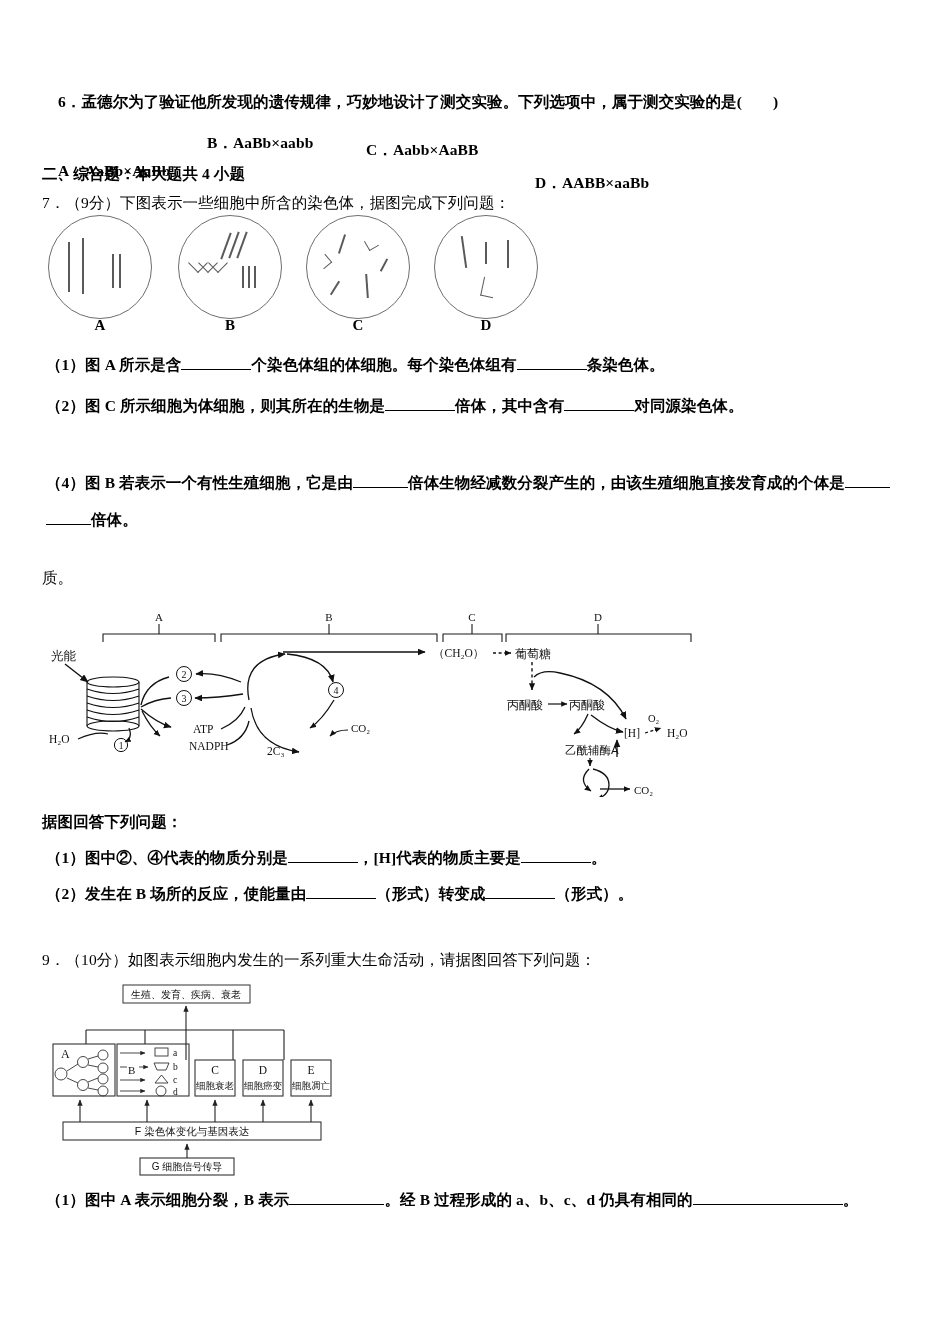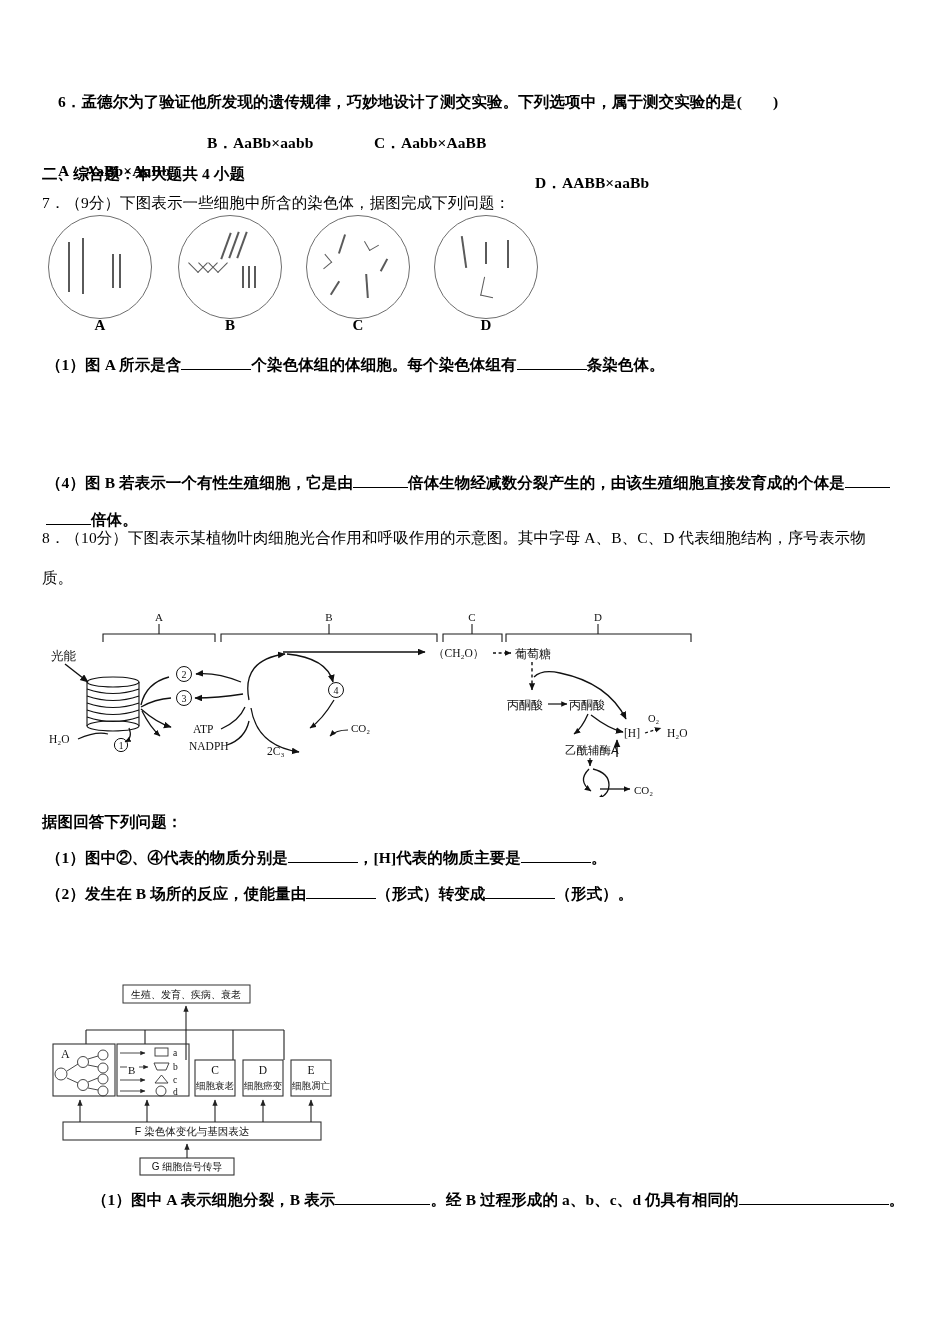--- a/index.html
+++ b/index.html
@@ -105,21 +105,21 @@
 </style>
 </head>
 <body>
 
 <div class="page">
 
   <div class="line bold" style="left:58px; top:92px;">6．孟德尔为了验证他所发现的遗传规律，巧妙地设计了测交实验。下列选项中，属于测交实验的是(　　)</div>
 
   <div class="line bold" style="left:58px; top:133px;margin-top:28px;">A．AaBb×AaBb</div>
   <div class="line bold" style="left:207px; top:133px;">B．AaBb×aabb</div>
-  <div class="line bold" style="left:366px; top:133px;margin-left:8px;">C．Aabb×AaBB</div>
+  <div class="line bold" style="left:366px; top:140px;">C．Aabb×AaBB</div>
   <div class="line bold" style="left:535px; top:133px;margin-top:40px;">D．AABB×aaBb</div>
 
   <div class="line bold" style="left:42px; top:164px;">二、综合题：本大题共 4 小题</div>
 
   <div class="line" style="left:42px; top:193px;">7．（9分）下图表示一些细胞中所含的染色体，据图完成下列问题：</div>
 
   <div class="cells">
 
     <div class="cellwrap" style="left:0px;">
       <div class="cell-oval">
@@ -167,31 +167,33 @@
       </div>
       <div class="cell-lbl">D</div>
     </div>
 
   </div>
 
   <div class="line bold" style="left:46px; top:355px;">
     <span>（1）</span><span>图 A 所示是含</span><span class="blank u70"></span><span>个染色体组的体细胞。每个染色体组有</span><span class="blank u70"></span><span>条染色体。</span>
   </div>
 
+  <div class="line bold" style="left:46px; top:396px;">
+    <span>（2）</span><span>图 C 所示细胞为体细胞，则其所在的生物是</span><span class="blank u70"></span><span>倍体，其中含有</span><span class="blank u70"></span><span>对同源染色体。</span>
+  </div>
 
 
   <div class="line bold" style="left:46px; top:473px;">
     <span>（4）</span><span>图 B 若表示一个有性生殖细胞，它是由</span><span class="blank u55"></span><span>倍体生物经减数分裂产生的，由该生殖细胞直接发育成的个体是</span><span class="blank u45"></span>
   </div>
 
   <div class="line bold" style="left:46px; top:510px;">
     <span class="blank u45"></span><span>倍体。</span>
   </div>
 
-  <div class="line" style="left:42px; top:528px;">8．（10分）下图表示某植物叶肉细胞光合作用和呼吸作用的示意图。其中字母 A、B、C、D 代表细胞结构，序号表示物</div>
   <div class="line" style="left:42px; top:568px;">质。</div>
 
   <div class="q8fig">
     <svg width="660" height="185" viewBox="0 0 660 185" xmlns="http://www.w3.org/2000/svg">
       <g stroke="#1a1a1a" fill="none" stroke-width="1.1">
 
         <path d="M58 30 L58 22 L170 22 L170 30 M114 22 L114 12"></path>
 
         <path d="M176 30 L176 22 L392 22 L392 30 M284 22 L284 12"></path>
 
@@ -305,20 +307,21 @@
 
   <div class="line bold" style="left:46px; top:848px;">
     <span>（1）</span><span>图中②、④代表的物质分别是</span><span class="blank u70"></span><span>，[H]代表的物质主要是</span><span class="blank u70"></span><span>。</span>
   </div>
 
   <div class="line bold" style="left:46px; top:884px;">
     <span>（2）</span><span>发生在 B 场所的反应，使能量由</span><span class="blank u70"></span><span>（形式）转变成</span><span class="blank u70"></span><span>（形式）。</span>
   </div>
 
 
+  <div class="line" style="left:42px; top:950px;">9．（10分）如图表示细胞内发生的一系列重大生命活动，请据图回答下列问题：</div>
 
   <div class="q9fig">
     <svg width="320" height="195" viewBox="0 0 320 195" xmlns="http://www.w3.org/2000/svg">
       <defs>
         <marker id="a9" markerWidth="7" markerHeight="7" refX="5.2" refY="2.4" orient="auto">
           <path d="M0,0 L5.6,2.4 L0,4.8 z" fill="#222"></path>
         </marker>
       </defs>
 
       <rect x="88" y="3" width="127" height="18" stroke="#333" stroke-width="1" fill="none"></rect>
@@ -387,17 +390,17 @@
         <path d="M228 140 L228 118"></path>
         <path d="M276 140 L276 118"></path>
       </g>
 
       <rect x="105" y="176" width="94" height="17" stroke="#333" stroke-width="1.1" fill="none"></rect>
       <text x="152" y="188" font-family="'Liberation Sans', sans-serif" font-size="10" fill="#111" text-anchor="middle">G 细胞信号传导</text>
       <path d="M152 176 L152 162" stroke="#222" stroke-width="1.1" fill="none" marker-end="url(#a9)"></path>
     </svg>
   </div>
 
-  <div class="line bold" style="left:46px; top:1190px;margin-left:46px;">
+  <div class="line bold" style="left:46px; top:1190px;">
     <span>（1）</span><span>图中 A 表示细胞分裂，B 表示</span><span class="blank u95"></span><span>。经 B 过程形成的 a、b、c、d 仍具有相同的</span><span class="blank u150"></span><span>。</span>
   </div>
 
 </div>
 
 </body></html>

